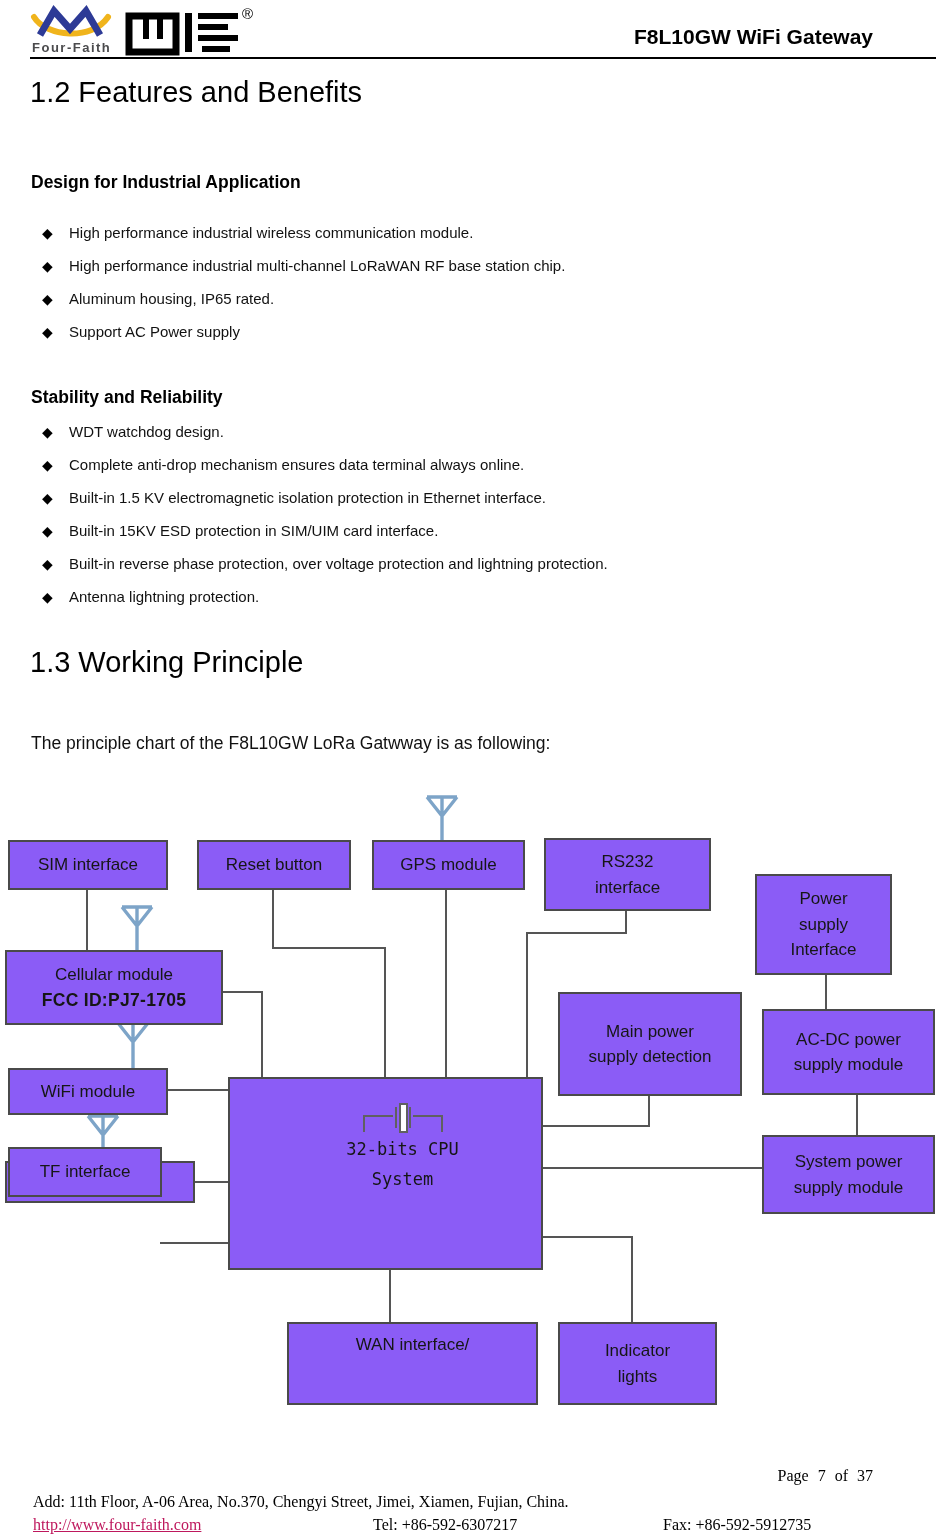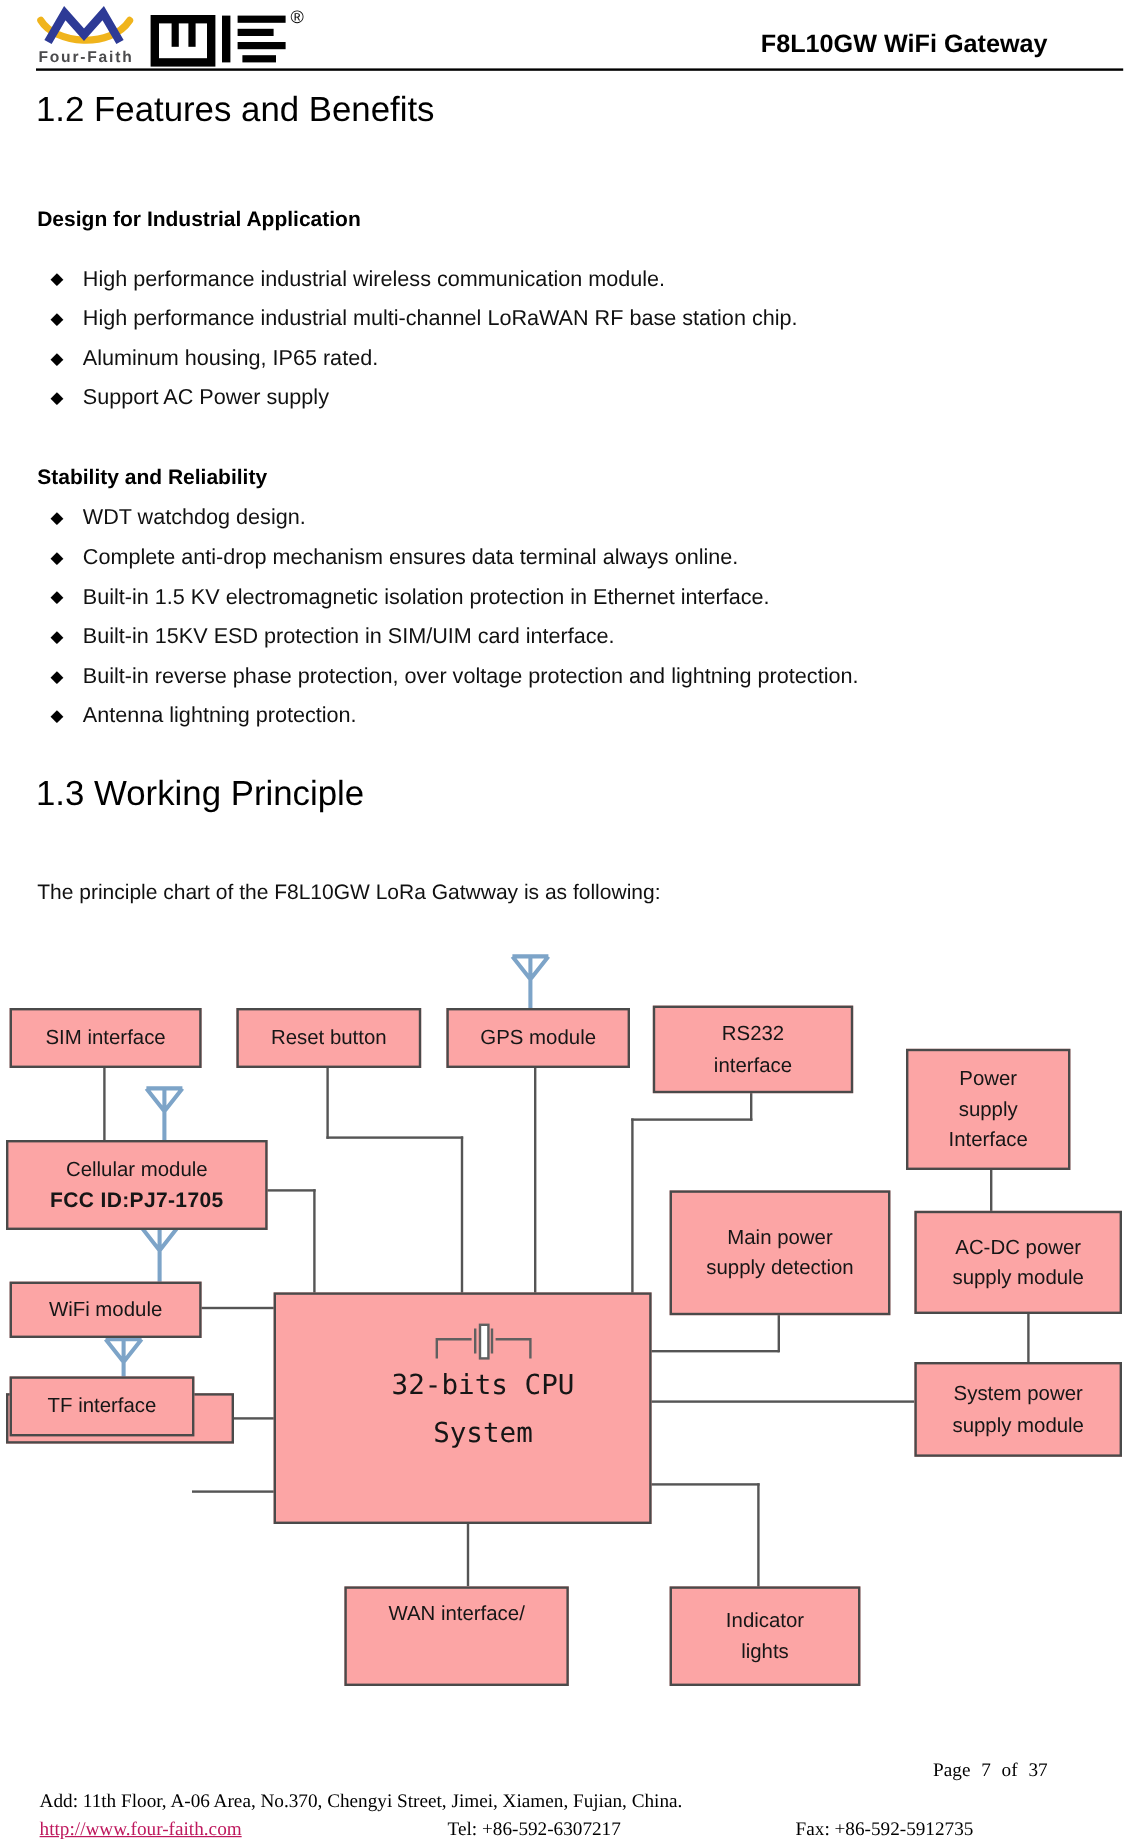--- a/index.html
+++ b/index.html
@@ -16,33 +16,33 @@
   .h-features { top:76px; }
   .h-working { top:646px; }
   .group-title { position:absolute; left:31px; font-size:17.5px; font-weight:bold; color:#000; }
   .gt1 { top:172px; }
   .gt2 { top:387px; }
   .blist { position:absolute; left:31px; right:10px; margin:0; padding:0; list-style:none; }
   .bl1 { top:216px; }
   .bl2 { top:415px; }
   .blist li { height:33px; display:flex; align-items:center; }
   .bullet { font-family:"DejaVu Sans", sans-serif; font-size:14px; width:38px; padding-left:11px; box-sizing:border-box; color:#000; }
-  .itext { font-size:18px; color:#111; }
+  .itext { font-size:15px; color:#111; }
   .intro { position:absolute; left:31px; top:733px; font-size:17.5px; color:#111; }
 
   
-  .dbox { position:absolute; box-sizing:border-box; border:2px solid #4a4a4a; background:#fca5a5;
+  .dbox { position:absolute; box-sizing:border-box; border:2px solid #4a4a4a; background:#8b5cf6;
           display:flex; align-items:center; justify-content:center; text-align:center;
           font-size:17px; line-height:1.5; color:#161616; white-space:pre-line; z-index:2; }
   .cline { position:absolute; background:#555; z-index:1; }
   .ant { position:absolute; z-index:1; }
   .cell-box { flex-direction:column; }
   .cell-sub { font-weight:bold; font-size:17.5px; letter-spacing:0.3px; }
   .cpu-box { flex-direction:column; justify-content:flex-start; padding-top:22px;
-             font-family:"DejaVu Sans Mono", monospace; font-size:23px; line-height:1.75;padding-left:34px; }
+             font-family:"DejaVu Sans Mono", monospace; font-size:17px; line-height:1.75;padding-left:34px; }
   .wan-box { align-items:flex-start; padding-top:8px; }
 
   
   .f-serif { position:absolute; font-family:"Liberation Serif", serif; font-size:16px; color:#000; }
   .page-num { top:1467px; right:66px; word-spacing:5px; }
   .addr { top:1493px; left:33px; }
   .site { top:1516px; left:33px; color:#be185d; text-decoration:underline; }
   .tel { top:1516px; left:373px; }
   .fax { top:1516px; left:663px; }
 </style>
@@ -185,21 +185,21 @@
       <path d="M7,31 V15 H36 M85,31 V15 H56" fill="none" stroke="#606060" stroke-width="2"></path>
       <path d="M39,6 V27 M53,6 V27" fill="none" stroke="#606060" stroke-width="2"></path>
       <rect x="43" y="3" width="7" height="28" fill="#fff" stroke="#606060" stroke-width="2"></rect>
     </svg>
     <div>32-bits CPU
 System</div>
   </div>
 
   <div class="dbox" style="left:762px;top:1135px;width:173px;height:79px">System power
 supply module</div>
-  <div class="dbox wan-box" style="left:287px;top:1322px;width:187px;height:83px">WAN interface/</div>
+  <div class="dbox wan-box" style="left:287px;top:1322px;width:251px;height:83px">WAN interface/</div>
   <div class="dbox" style="left:558px;top:1322px;width:159px;height:83px">Indicator
 lights</div>
 
   <div class="f-serif page-num">Page 7 of 37</div>
   <div class="f-serif addr">Add: 11th Floor, A-06 Area, No.370, Chengyi Street, Jimei, Xiamen, Fujian, China.</div>
   <a class="f-serif site" href="#">http://www.four-faith.com</a>
   <div class="f-serif tel">Tel: +86-592-6307217</div>
   <div class="f-serif fax">Fax: +86-592-5912735</div>
 
 </div>

